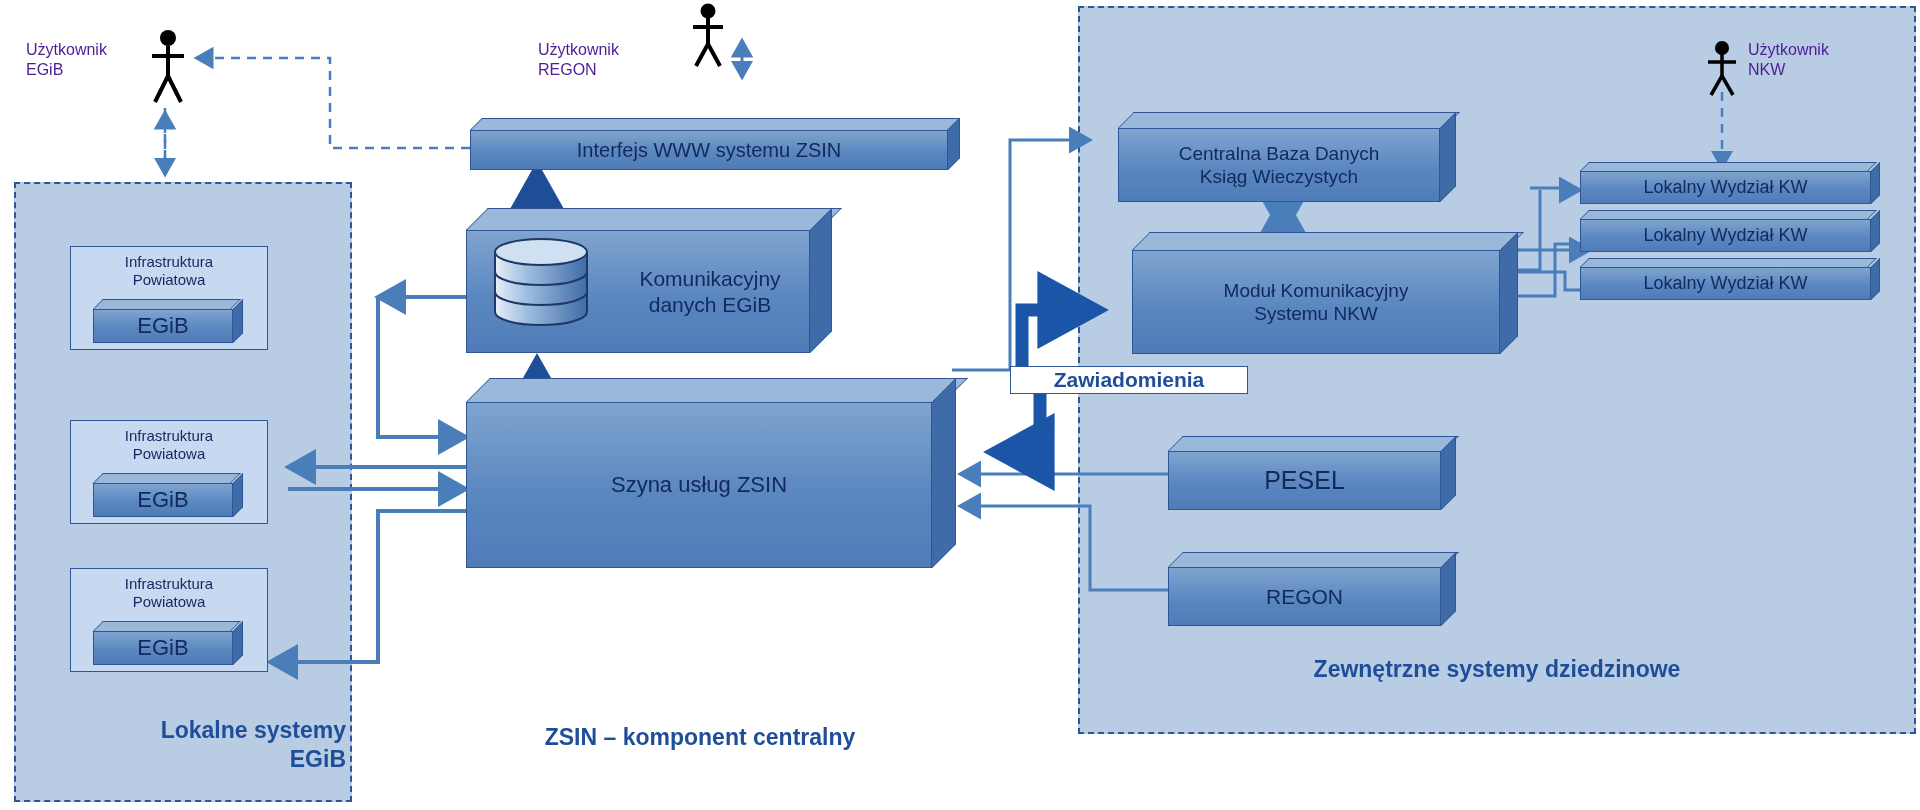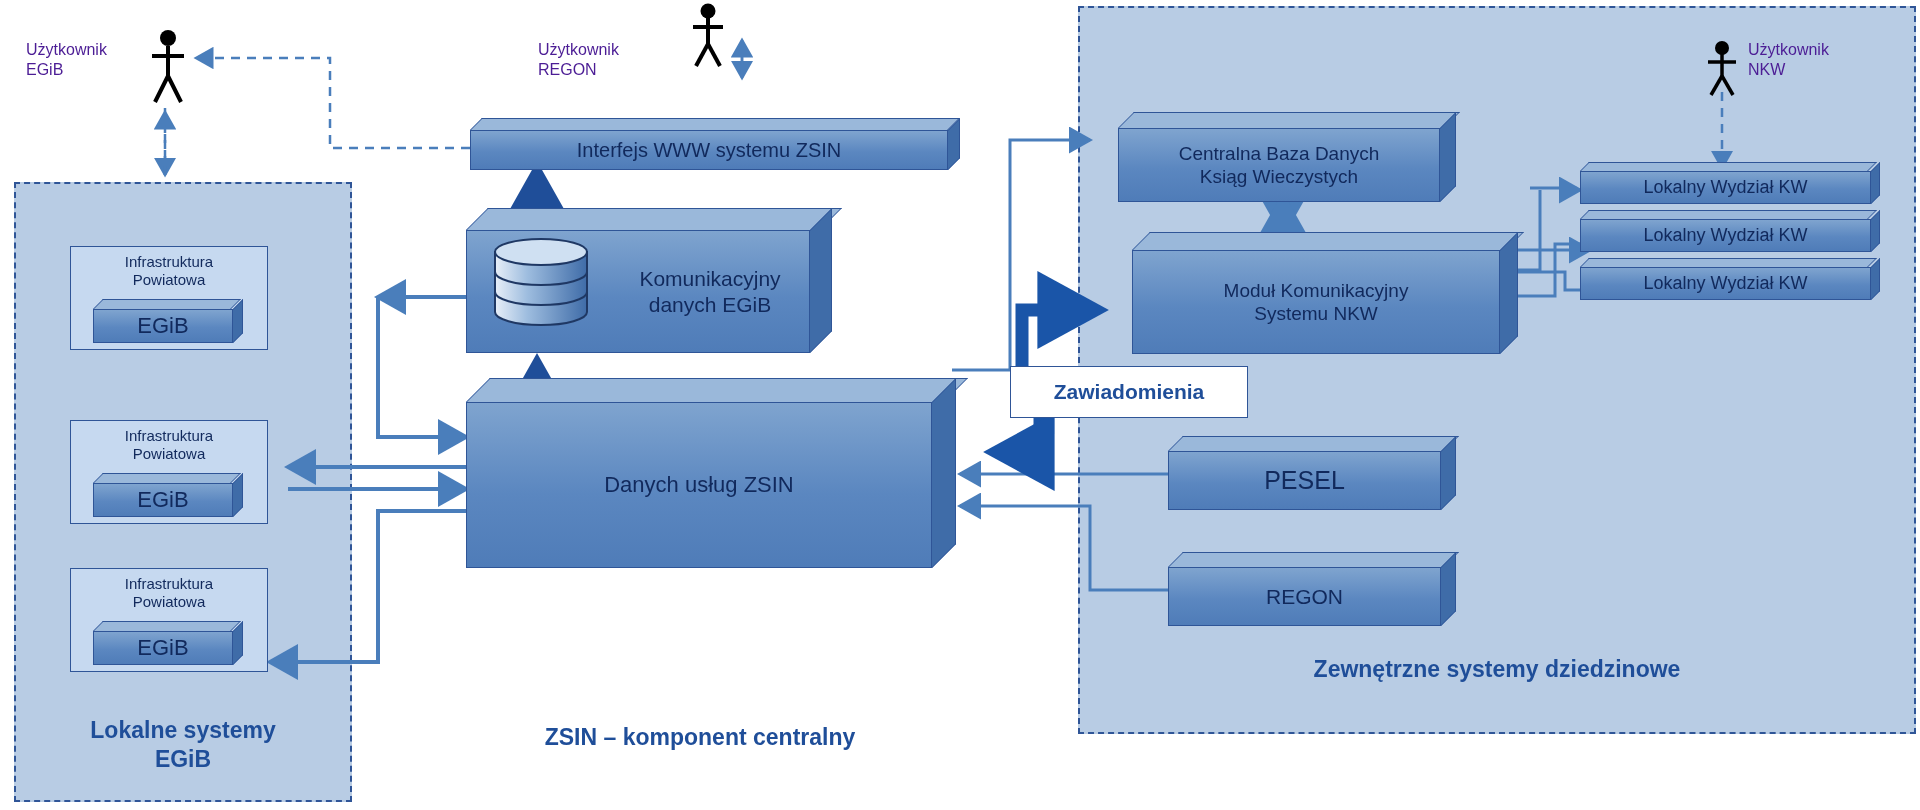--- a/index.html
+++ b/index.html
@@ -275,21 +275,21 @@
       <path d="M6,14 L6,74 A46,13 0 0 0 98,74 L98,14 Z" fill="url(#cylg)" stroke="#1f3864" stroke-width="2"></path>
       <ellipse cx="52" cy="14" rx="46" ry="13" fill="#cfe0f2" stroke="#1f3864" stroke-width="2"></ellipse>
       <path d="M6,34 A46,13 0 0 0 98,34" fill="none" stroke="#1f3864" stroke-width="2"></path>
       <path d="M6,54 A46,13 0 0 0 98,54" fill="none" stroke="#1f3864" stroke-width="2"></path>
     </svg>
   </div>
 
   <div class="box3d" style="left:466px; top:378px; width:490px; height:190px;">
     <div class="top" style="height:24px;"></div>
     <div class="side" style="width:24px; top:24px;"></div>
-    <div class="front" style="top:24px; right:24px; font-size:22px;">Danych usług ZSIN</div>
+    <div class="front" style="top:24px; right:24px; font-size:22px;">Szyna usług ZSIN</div>
   </div>
 
   <div class="infra" style="left:70px; top:246px; width:198px; height:104px;">
     <div class="caption">
       <div>Infrastruktura</div>
       <div>Powiatowa</div>
     </div>
     <div class="box3d" style="left:22px; top:52px; width:150px; height:44px;">
       <div class="top" style="height:10px;"></div>
       <div class="side" style="width:10px; top:10px;"></div>
@@ -360,25 +360,25 @@
     <div class="side" style="width:15px; top:15px;"></div>
     <div class="front" style="top:15px; right:15px; font-size:25px;">PESEL</div>
   </div>
 
   <div class="box3d" style="left:1168px; top:552px; width:288px; height:74px;">
     <div class="top" style="height:15px;"></div>
     <div class="side" style="width:15px; top:15px;"></div>
     <div class="front" style="top:15px; right:15px; font-size:21px;">REGON</div>
   </div>
 
-  <div class="callout" style="left:1010px; top:366px; width:238px; height:52px;align-items:center;">
+  <div class="callout" style="left:1010px; top:366px; width:238px; height:28px;align-items:center;">
     <span>Zawiadomienia</span>
   </div>
 
-  <div class="group-label" style="left:20px; top:716px; width:326px;">
+  <div class="group-label" style="left:20px; top:716px; width:326px;text-align:right;">
     <div>Lokalne systemy</div>
     <div>EGiB</div>
   </div>
 
   <div class="group-label" style="left:440px; top:723px; width:520px;">
     <div>ZSIN – komponent centralny</div>
   </div>
 
   <div class="group-label" style="left:1098px; top:655px; width:798px;">
     <div>Zewnętrzne systemy dziedzinowe</div>

